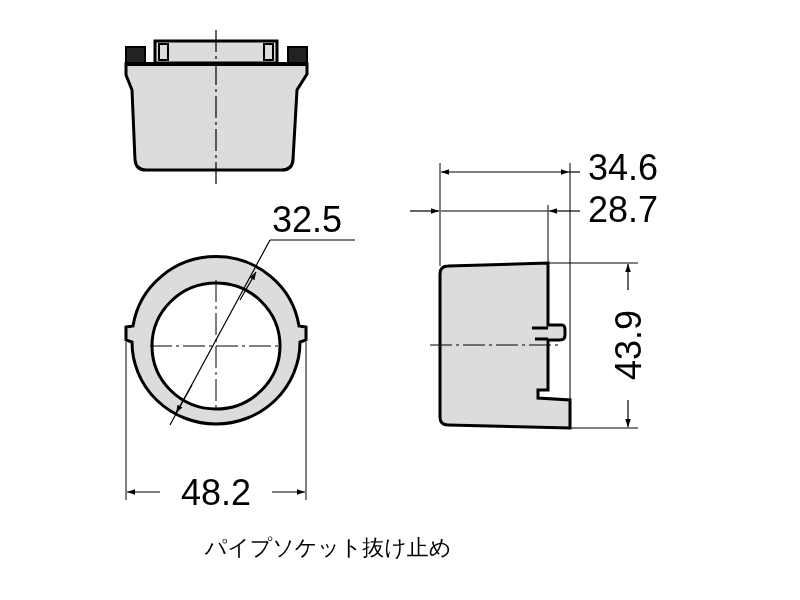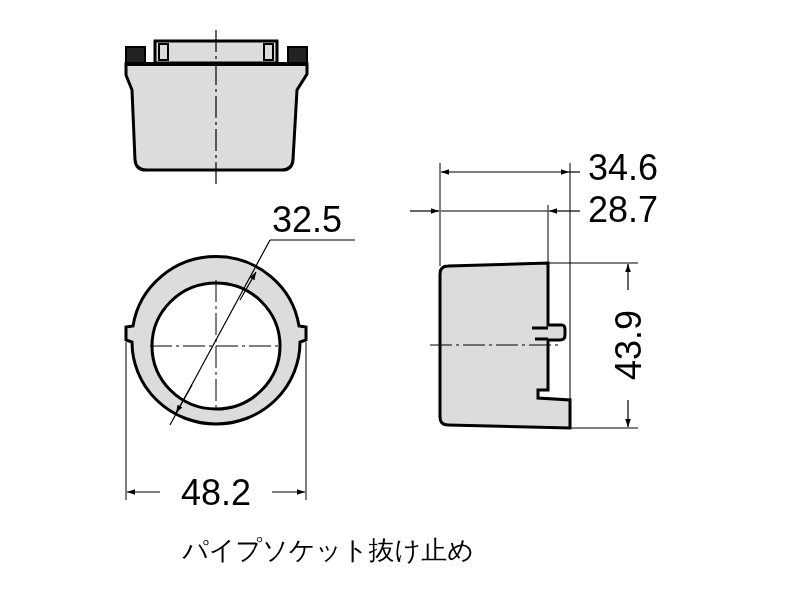--- a/index.html
+++ b/index.html
@@ -1,20 +1,20 @@
 <!DOCTYPE html>
 <html><head>
 <meta charset="utf-8">
 <style>
   html, body { margin: 0; padding: 0; background: #ffffff; }
   body { width: 800px; height: 600px; position: relative; overflow: hidden; }
   svg { position: absolute; left: 0; top: 0; }
   .dim-text { font-family: "Liberation Sans", sans-serif; font-size: 36px; fill: #000; }
   .caption { position: absolute; left: 0; width: 656px; top: 533px; text-align: center;
-             font-family: "DejaVu Sans", sans-serif; font-size: 26px; color: #000; }
+             font-family: "DejaVu Sans", sans-serif; font-size: 22px; color: #000; }
 </style>
 </head>
 <body>
 
 <svg width="800" height="600" viewBox="0 0 800 600">
   <defs>
     <marker id="arr" viewBox="0 0 10 10" refX="10" refY="5" markerWidth="8" markerHeight="8" orient="auto-start-reverse" markerUnits="userSpaceOnUse">
       <path d="M0,1.5 L10,5 L0,8.5 Z" fill="#000"></path>
     </marker>
   </defs>

